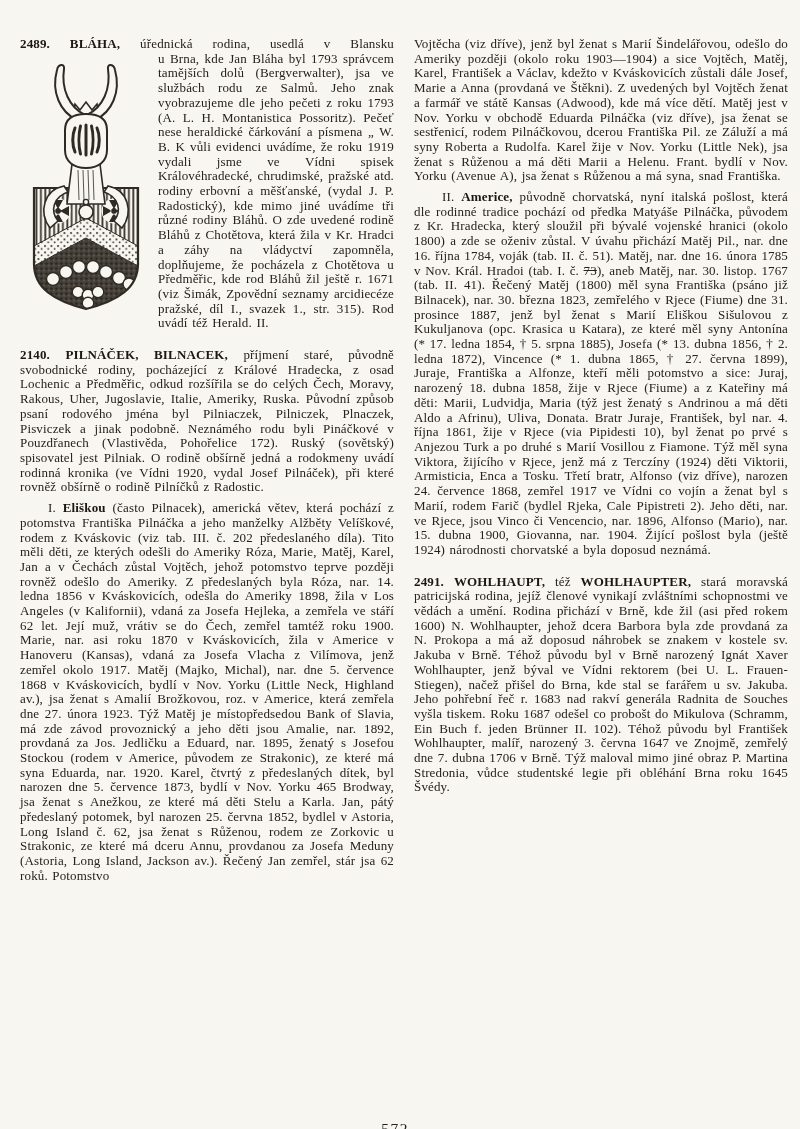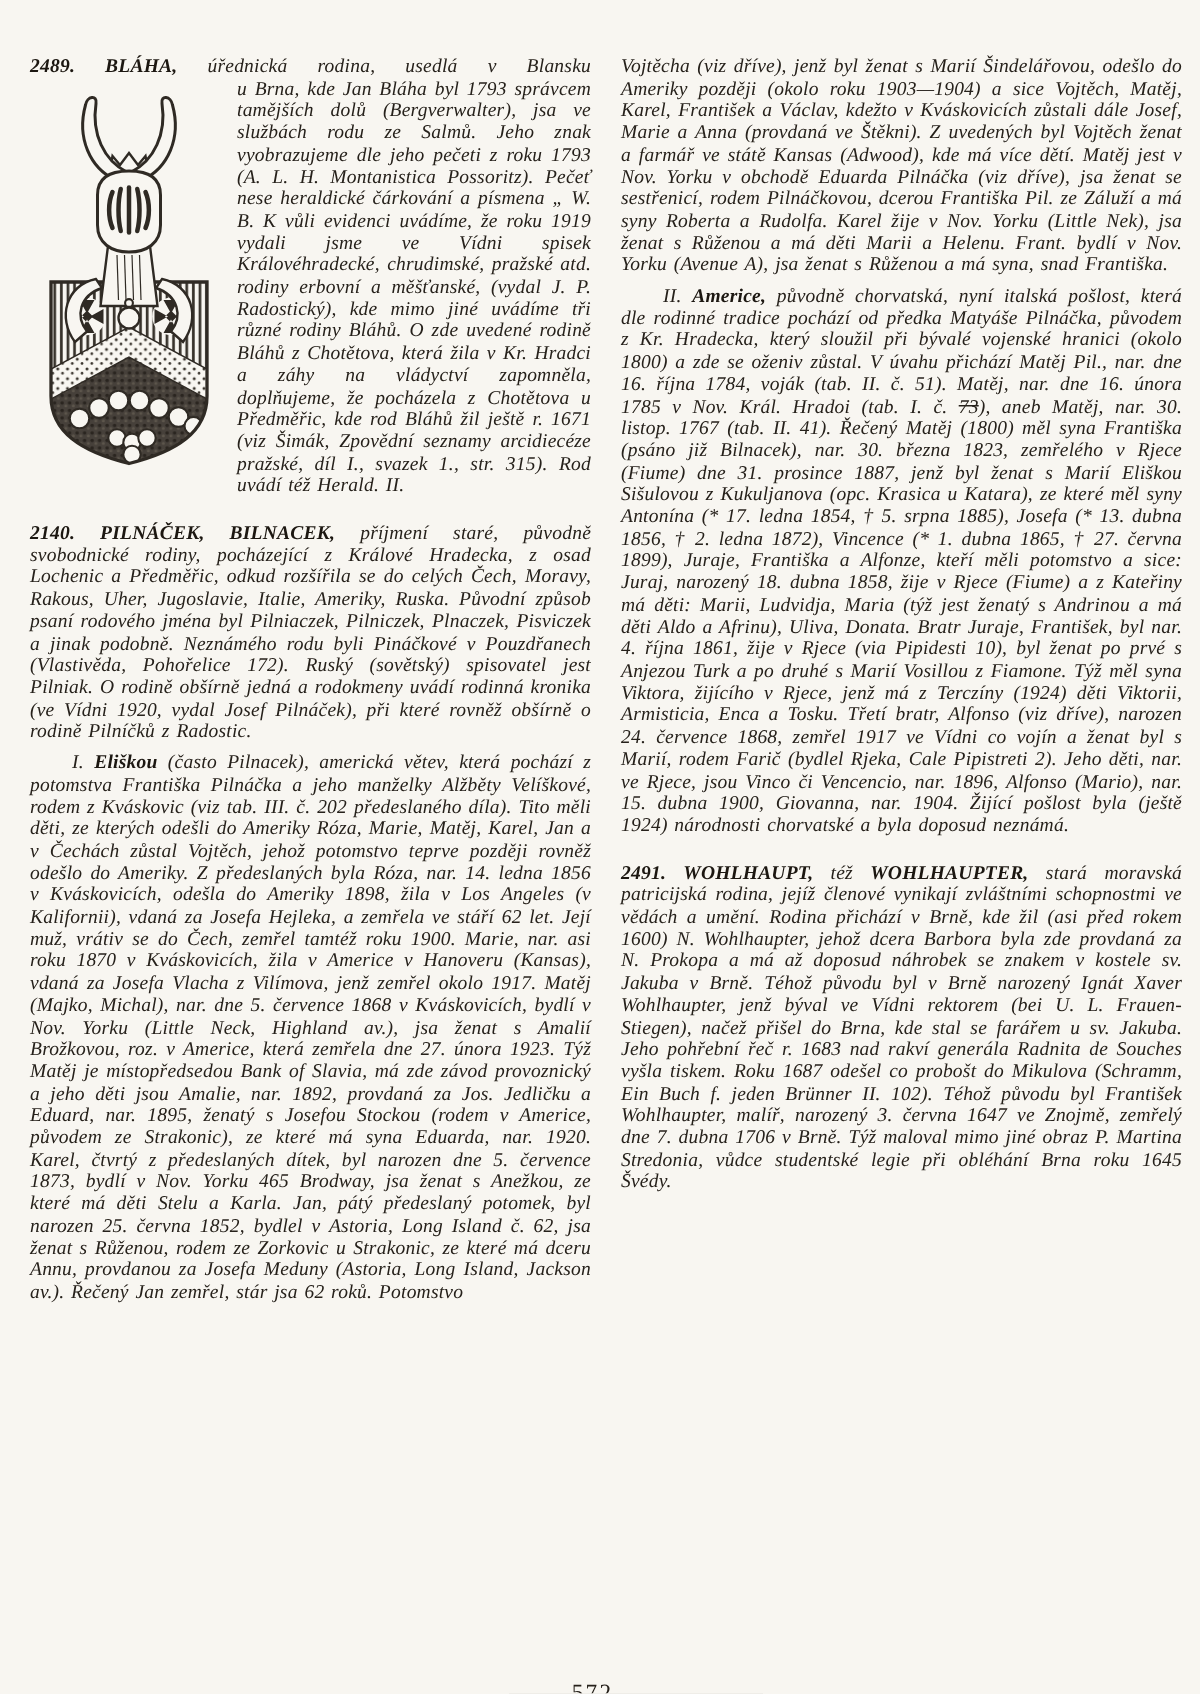--- a/index.html
+++ b/index.html
@@ -11,21 +11,21 @@
     color:#26211b;
     font-family:"Liberation Serif","DejaVu Serif",serif;
     font-size:13px;
     line-height:14.7px;
     letter-spacing:0.15px;
     word-spacing:1.1px;
     box-sizing:border-box;
     padding:37px 12px 0 20px;
     overflow:hidden;
   }
-  .cols{display:flex;gap:20px;font-style:italic;}
+  .cols{display:flex;gap:20px;}
   .col{width:378px;text-align:justify;}
   p{margin:0;}
   b{font-weight:bold;color:#1c1711;}
   .gap-para{margin-top:6px;}
   .gap-entry{margin-top:17px;}
   .indent{text-indent:28px;}
   .line1{text-align:justify;text-align-last:justify;}
   .crest{
     float:left;
     width:112px;height:250px;

